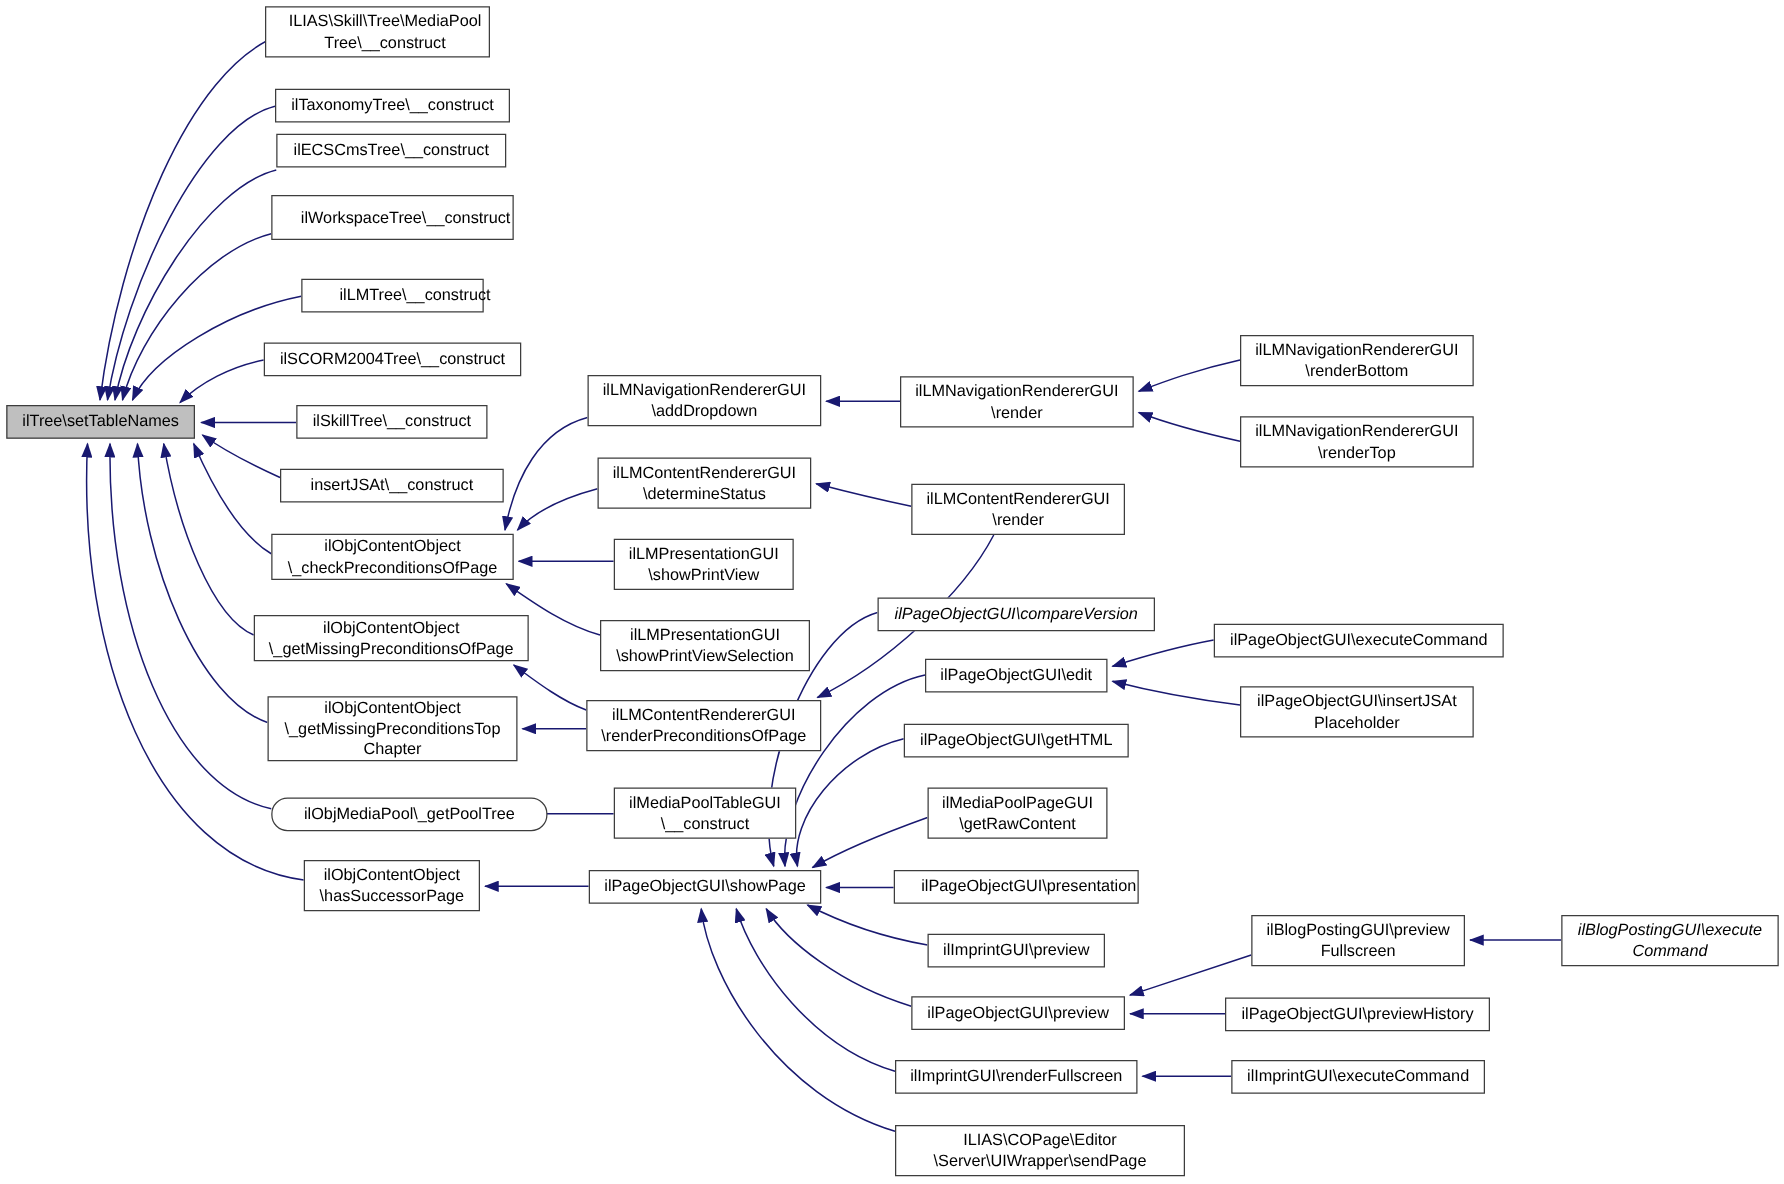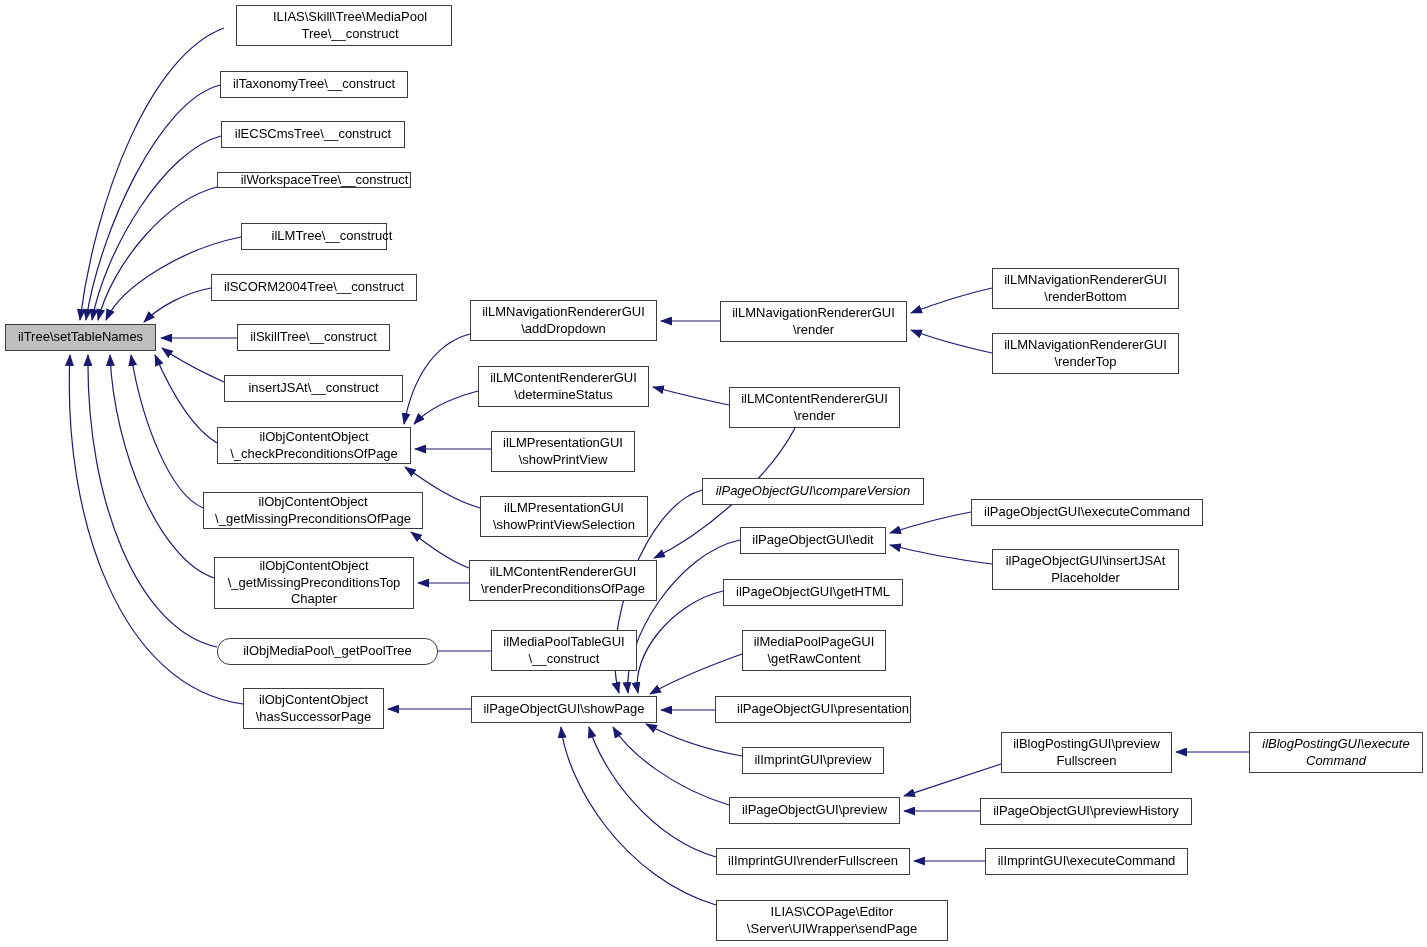--- a/index.html
+++ b/index.html
@@ -68,25 +68,25 @@
       <path class="edge" d="M716,905 C623,877 567,783 561,727" marker-end="url(#arrow)"></path>
       <path class="edge" d="M971,512 C938,518 912,526 890,533" marker-end="url(#arrow)"></path>
       <path class="edge" d="M992,564 C952,559 917,552 890,545" marker-end="url(#arrow)"></path>
       <path class="edge" d="M1001,764 C965,776 935,786 904,796" marker-end="url(#arrow)"></path>
       <path class="edge" d="M980,811 L904,811" marker-end="url(#arrow)"></path>
       <path class="edge" d="M985,861 L914,861" marker-end="url(#arrow)"></path>
       <path class="edge" d="M1249,752 L1176,752" marker-end="url(#arrow)"></path>
     </svg>
   <div>
       <div class="node node-root" style="left: 5px; top: 324px; width: 151px; height: 27px;">ilTree\setTableNames</div>
-      <div class="node" style="left: 236px; top: 5px; width: 216px; height: 41px; padding-left: 12px;">ILIAS\Skill\Tree\MediaPool
+      <div class="node" style="left: 212px; top: 5px; width: 180px; height: 41px; padding-left: 12px;">ILIAS\Skill\Tree\MediaPool
 Tree\__construct</div>
       <div class="node" style="left: 220px; top: 71px; width: 188px; height: 27px; text-align: right;">ilTaxonomyTree\__construct</div>
-      <div class="node" style="left: 221px; top: 121px; width: 184px; height: 27px;">ilECSCmsTree\__construct</div>
-      <div class="node" style="left: 217px; top: 172px; width: 194px; height: 16px; padding-left: 21px;">ilWorkspaceTree\__construct</div>
+      <div class="node" style="left: 221px; top: 107px; width: 184px; height: 27px;">ilECSCmsTree\__construct</div>
+      <div class="node" style="left: 217px; top: 156px; width: 194px; height: 36px; padding-left: 21px;">ilWorkspaceTree\__construct</div>
       <div class="node" style="left: 241px; top: 223px; width: 146px; height: 27px; padding-left: 36px;">ilLMTree\__construct</div>
       <div class="node" style="left: 211px; top: 274px; width: 206px; height: 27px;">ilSCORM2004Tree\__construct</div>
       <div class="node" style="left: 237px; top: 324px; width: 153px; height: 27px;">ilSkillTree\__construct</div>
       <div class="node" style="left: 224px; top: 375px; width: 179px; height: 27px;">insertJSAt\__construct</div>
       <div class="node" style="left: 217px; top: 427px; width: 194px; height: 37px;">ilObjContentObject
 \_checkPreconditionsOfPage</div>
       <div class="node" style="left: 203px; top: 492px; width: 220px; height: 37px;">ilObjContentObject
 \_getMissingPreconditionsOfPage</div>
       <div class="node" style="left: 214px; top: 557px; width: 200px; height: 52px;">ilObjContentObject
 \_getMissingPreconditionsTop

